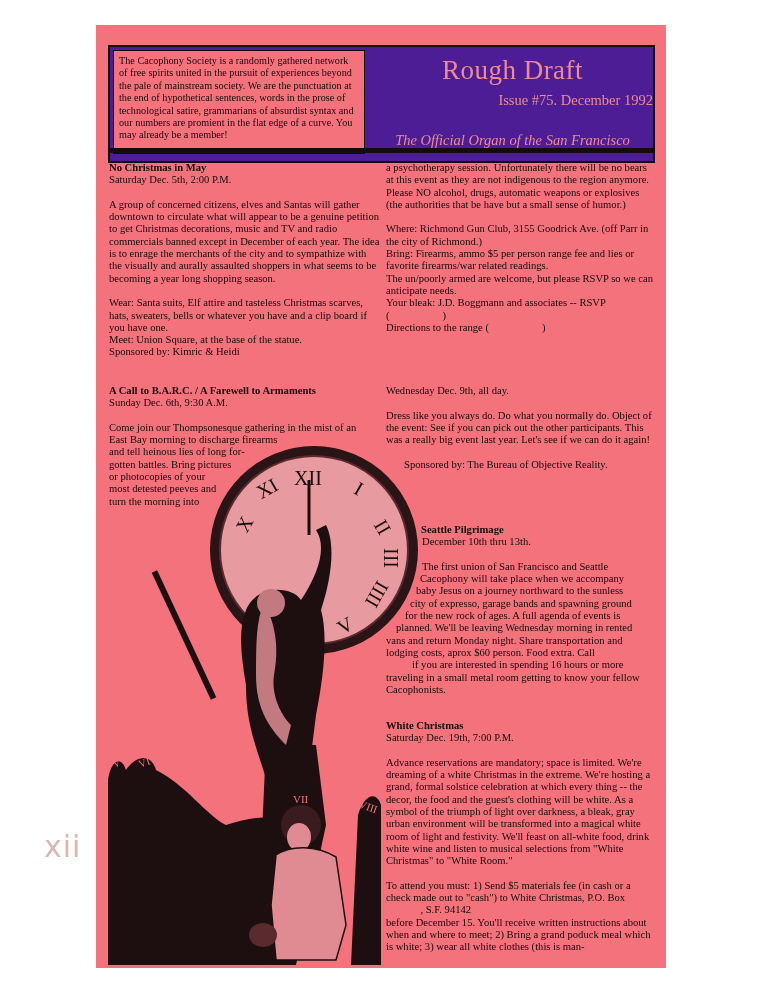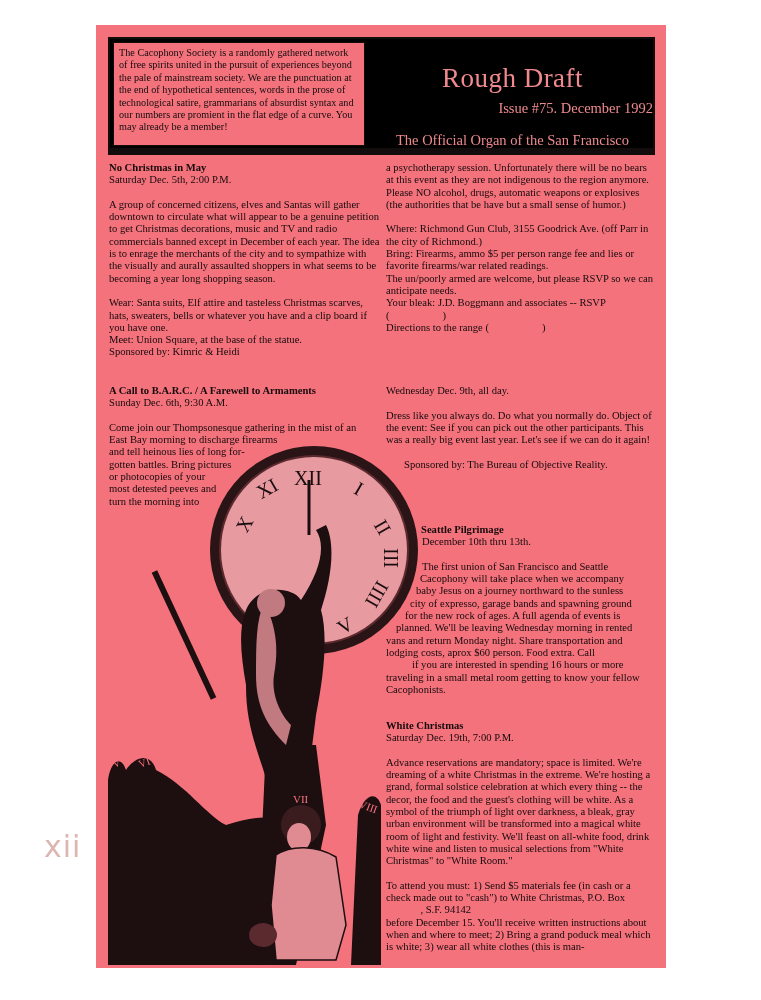--- a/index.html
+++ b/index.html
@@ -10,36 +10,36 @@
     .page {
       position: absolute; left: 96px; top: 25px; width: 570px; height: 943px;
       background: #f4727c;
     }
     .page-number {
       position: absolute; left: 44px; top: 832px; font-family: "DejaVu Sans", sans-serif;
       font-size: 30px; color: #dcb6b0; letter-spacing: 1px; line-height: 1;
     }
     
     .masthead {
-      position: absolute; left: 12px; top: 12px; width: 543px; height: 114px;
-      background: #000000; border: 2px solid #120c0d;
+      position: absolute; left: 12px; top: 20px; width: 543px; height: 114px;
+      background: #4c1d95; border: 2px solid #120c0d;
     }
     .mission {
       position: absolute; left: 3px; top: 3px; width: 252px; height: 104px;
       background: #f4727c; border: 1px solid #120c0d;
       font-size: 10.2px; line-height: 12.4px; padding: 4px 6px 0 5px; box-sizing: border-box;
       color: #120c0d;
     }
     .title-block {
       position: absolute; left: 262px; top: 0; width: 281px; height: 114px; text-align: center;
       color: #f08a8f;
     }
-    .title-block .name { font-size: 27px; margin-top: 24px; letter-spacing: 0.5px; }
+    .title-block .name { font-size: 27px; margin-top: 8px; letter-spacing: 0.5px; }
     .title-block .issue { font-size: 14.5px; margin-top: 6px; text-align: right; }
-    .title-block .organ { font-size: 14.5px; margin-top: 12px; line-height: 22px; }
+    .title-block .organ { font-size: 14.5px; margin-top: 20px; line-height: 22px; font-style: italic; }
     .rule { position: absolute; left: 12px; top: 123px; width: 547px; height: 5px; background: #120c0d; }
 
     .col { position: absolute; font-size: 10.6px; line-height: 12.3px; color: #150a0c; }
     .col p { margin: 0; }
     .col .gap { height: 12.3px; }
     .ev-title { font-weight: bold; }
     .col1a { left: 13px; top: 137px; width: 272px; }
     .col2a { left: 290px; top: 137px; width: 268px; }
     .col1b { left: 13px; top: 360px; width: 272px; }
     .col2b { left: 290px; top: 360px; width: 268px; }

